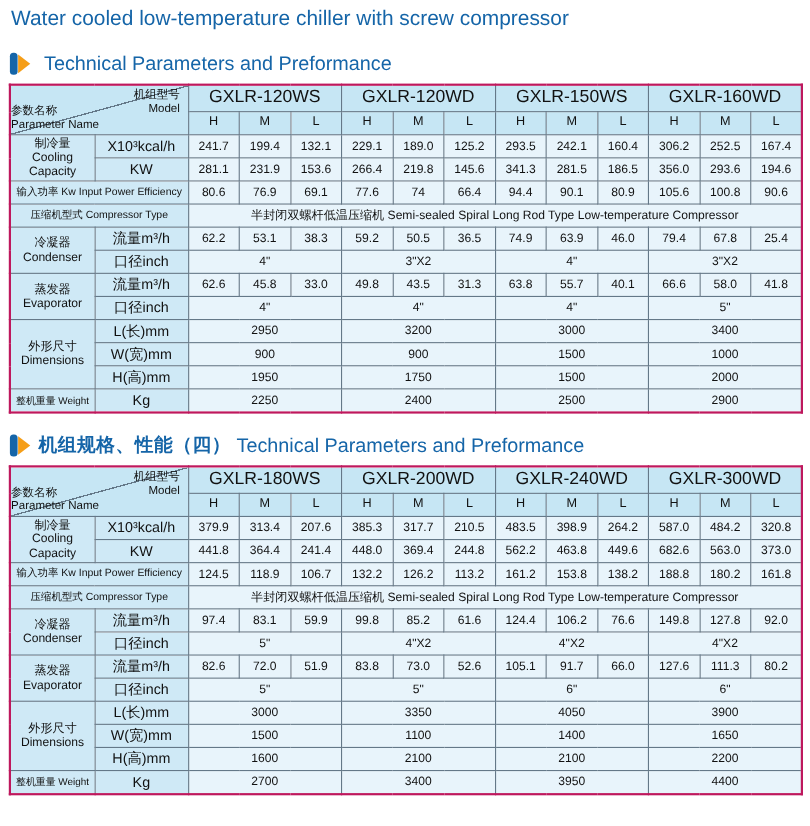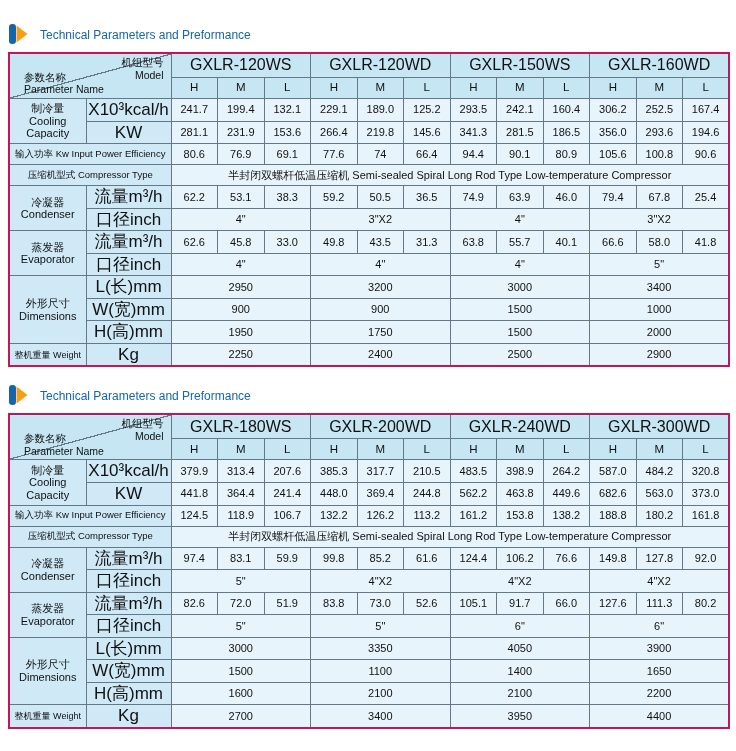--- a/index.html
+++ b/index.html
@@ -5,47 +5,48 @@
   html,body{margin:0;padding:0;background:#ffffff;}
   body{width:736px;font-family:"Liberation Sans","DejaVu Sans",sans-serif;color:#111;}
   .page{width:736px;min-height:751px;box-sizing:border-box;padding-top:6px;position:relative;background:#fff;}
 
   .title-zh{margin:2px 0 0 10px;font-size:23px;font-weight:bold;color:#1565a8;letter-spacing:0.5px;}
   .title-en{margin:1px 0 0 10px;font-size:19px;font-weight:normal;color:#1565a8;}
 
   .section-heading{display:flex;align-items:center;margin:17px 0 7px 8px;}
   .section-marker{width:22px;height:22px;flex:0 0 22px;margin-right:5px;}
   .heading-zh{font-size:17px;font-weight:bold;color:#1565a8;letter-spacing:0.5px;}
-  .heading-en{font-size:12px;color:#1565a8;margin-left:5px;padding-top:2px;}
+  .heading-en{font-size:18px;color:#1565a8;margin-left:5px;padding-top:2px;}
 
   .spec-table{border-collapse:collapse;table-layout:fixed;width:720px;margin-left:8px;
               border:2px solid #be185d;font-size:11px;color:#111;}
   .spec-table td,.spec-table th{border:1px solid #64788 8;border:1px solid #647888;text-align:center;
               vertical-align:middle;padding:1px 1px;height:18px;line-height:1.15;font-weight:normal;
               overflow:hidden;}
   th.model-header{background:#c6e6f4;font-size:16px;height:21px;}
   th.subcol-header{background:#c6e6f4;font-size:11.5px;height:18px;}
   td.corner-cell{background:#c6e6f4;padding:0;}
   .corner{position:relative;width:100%;height:44px;
           background-image:linear-gradient(to bottom right,transparent calc(50% - 0.6px),#647888 calc(50% - 0.6px),#647888 calc(50% + 0.6px),transparent calc(50% + 0.6px));}
   .corner-tr{position:absolute;top:2px;right:7px;text-align:right;font-size:10.5px;line-height:1.2;}
-  .corner-bl{position:absolute;bottom:2px;left:14px;text-align:left;font-size:10.5px;line-height:1.2;}
+  .corner-bl{position:absolute;bottom:2px;left:0;text-align:left;font-size:10.5px;line-height:1.2;}
 
   td.group-cell{background:#cfe9f6;font-size:11px;line-height:1.15;margin-top:20px;}
   td.group-cell .en{font-size:11px;}
   td.group-cell.one-line{font-size:9px;white-space:nowrap;padding:0;}
-  td.label-cell{background:#cfe9f6;font-size:17px;}
+  td.label-cell{background:#cfe9f6;font-size:13px;}
   td.label-cell.wide{font-size:9.5px;white-space:nowrap;}
   td.value-cell{background:#e8f4fb;font-size:11px;}
 </style>
 </head>
 <body>
 
 <div class="page">
 
+  <h2 class="title-en">Water cooled low-temperature chiller with screw compressor</h2>
 
   <div class="section">
     <div class="section-heading">
       <svg class="section-marker" viewBox="0 0 22 22">
         <rect x="1" y="1" width="7" height="20" rx="3.2" fill="#1565a8"></rect>
         <path d="M8.5 2.5 L19.5 11 L8.5 19.5 Z" fill="#f59e18"></path>
       </svg>
       <span class="heading-en">Technical Parameters and Preformance</span>
     </div>
     <div>
@@ -243,20 +244,21 @@
         </table>
       </div>
   </div>
 
   <div class="section">
     <div class="section-heading">
       <svg class="section-marker" viewBox="0 0 22 22">
         <rect x="1" y="1" width="7" height="20" rx="3.2" fill="#1565a8"></rect>
         <path d="M8.5 2.5 L19.5 11 L8.5 19.5 Z" fill="#f59e18"></path>
       </svg>
+      <span class="heading-zh">机组规格、性能（四）</span>
       <span class="heading-en">Technical Parameters and Preformance</span>
     </div>
     <div>
         <table class="spec-table">
           <colgroup>
             <col style="width: 77px;">
             <col style="width: 85px;">
             <col style="width: 46.5px;">
             <col style="width: 46.5px;">
             <col style="width: 46.5px;">

